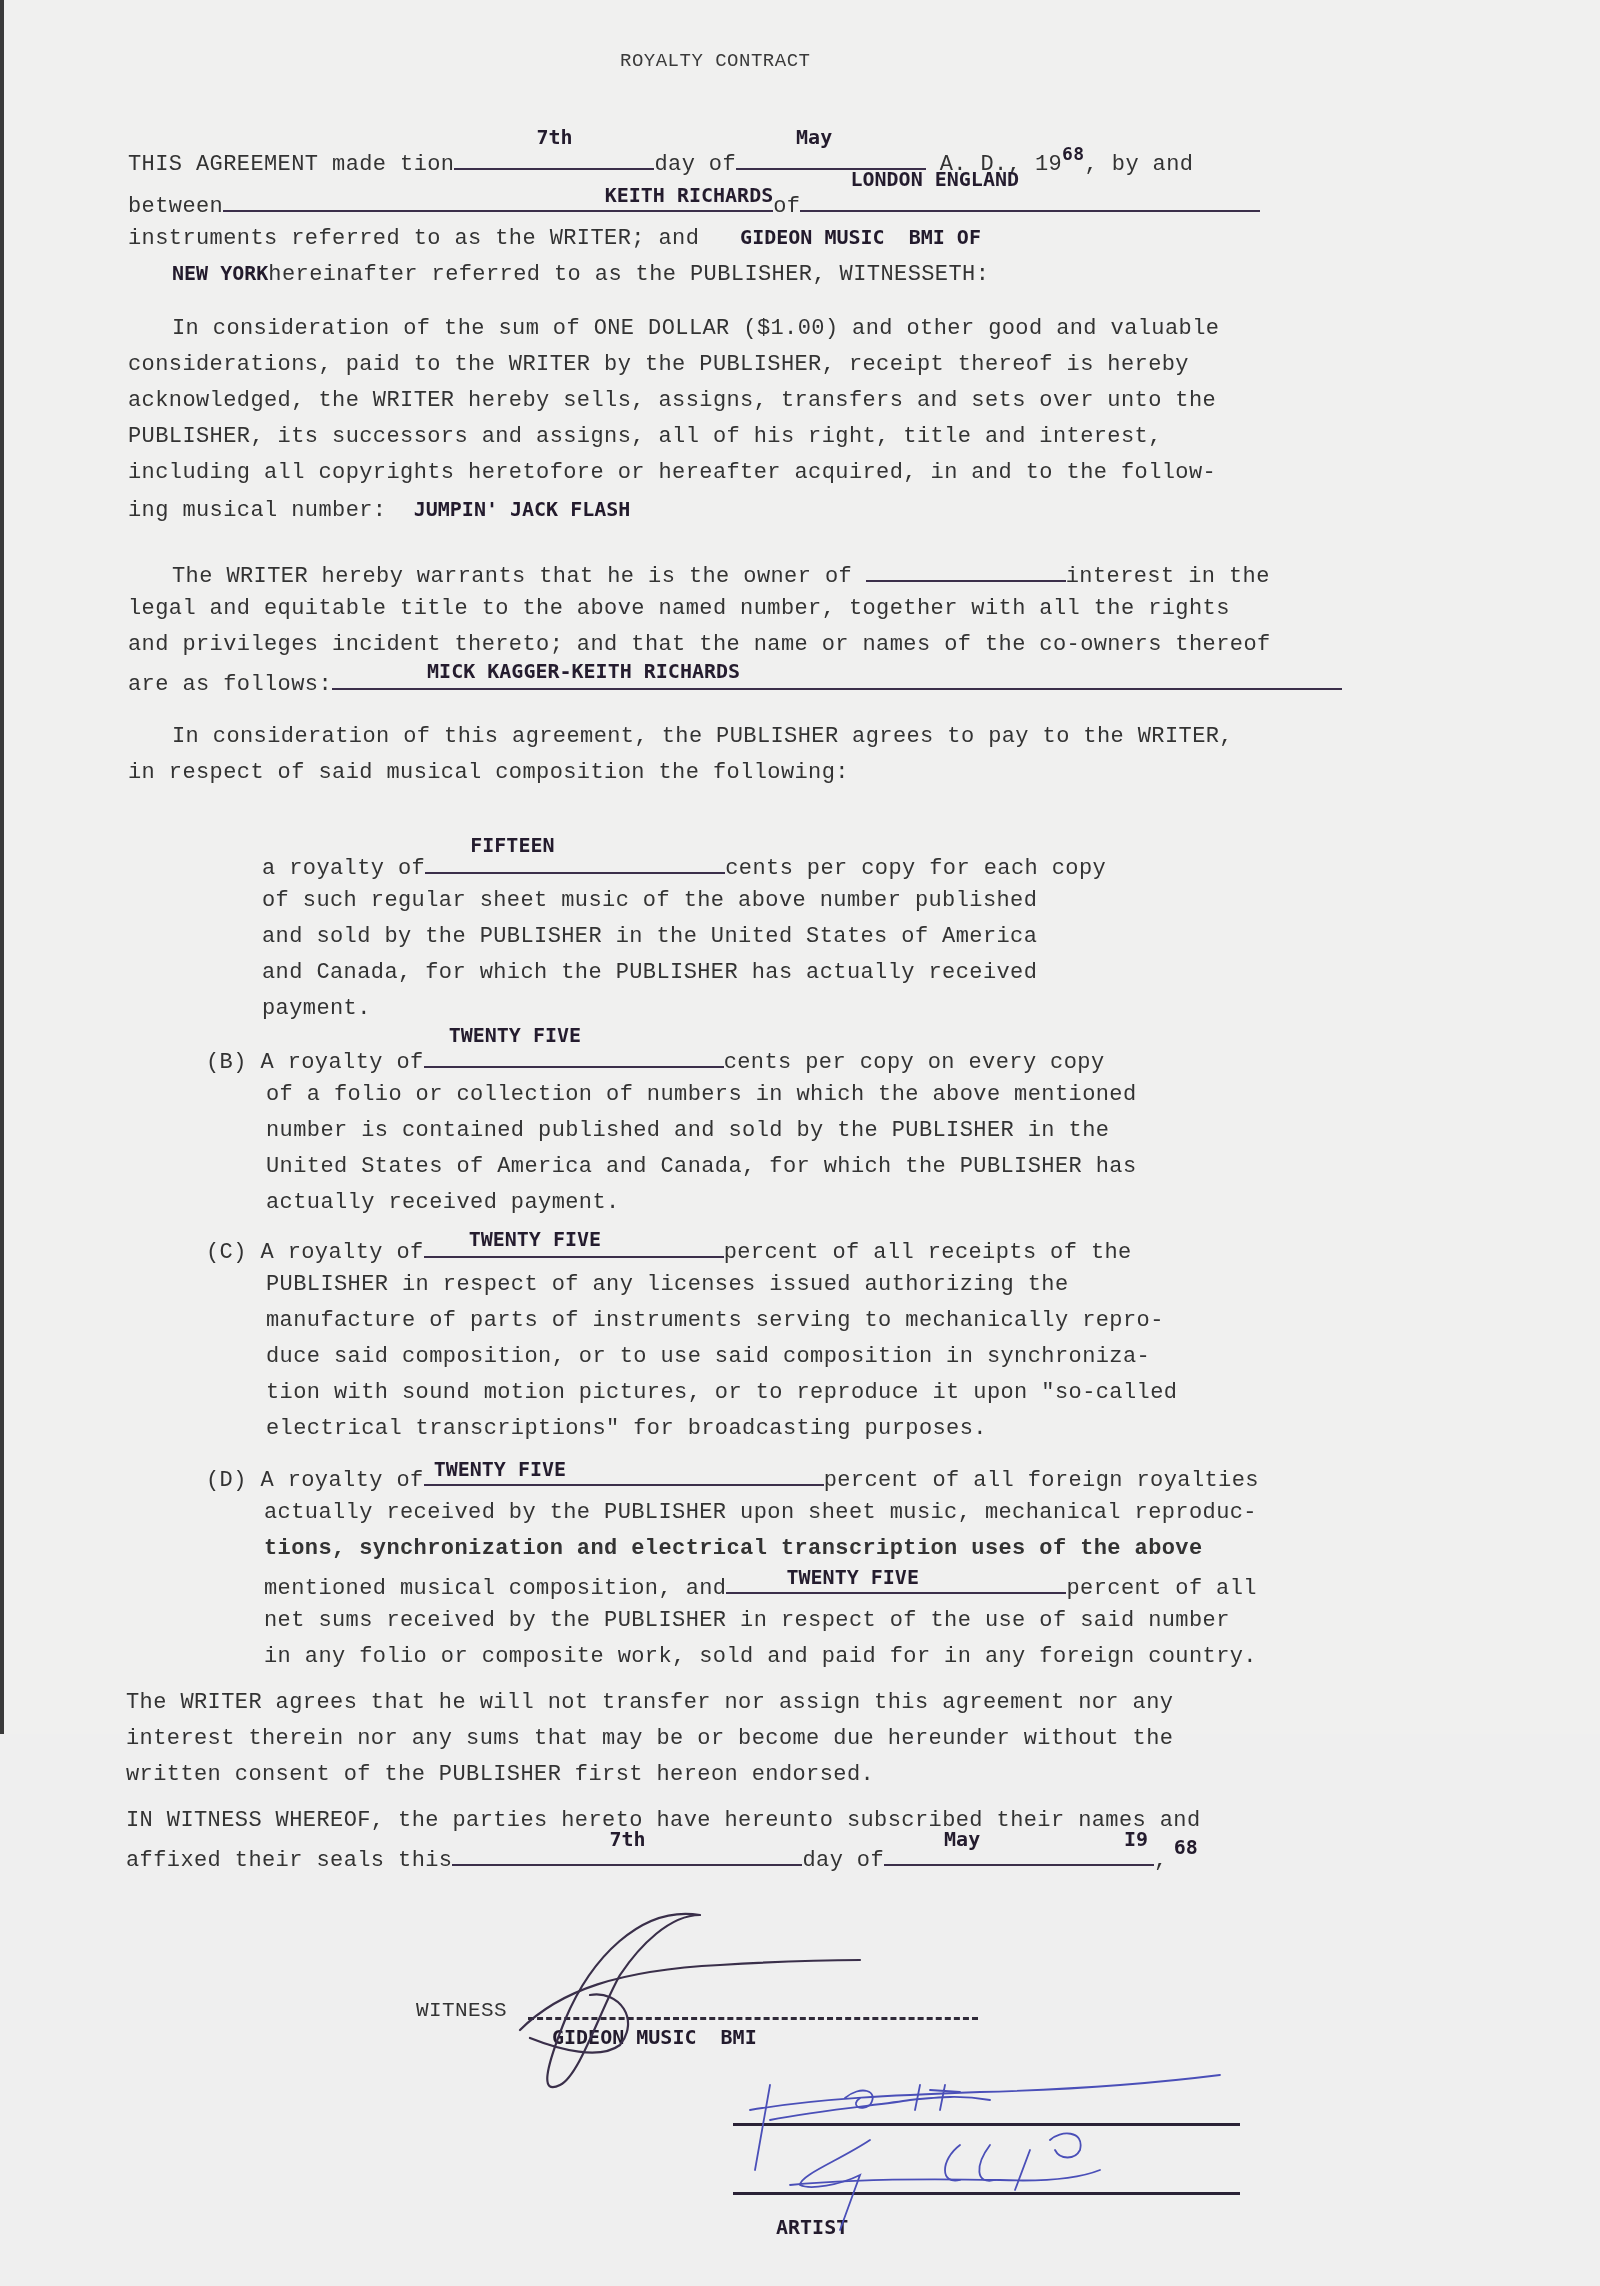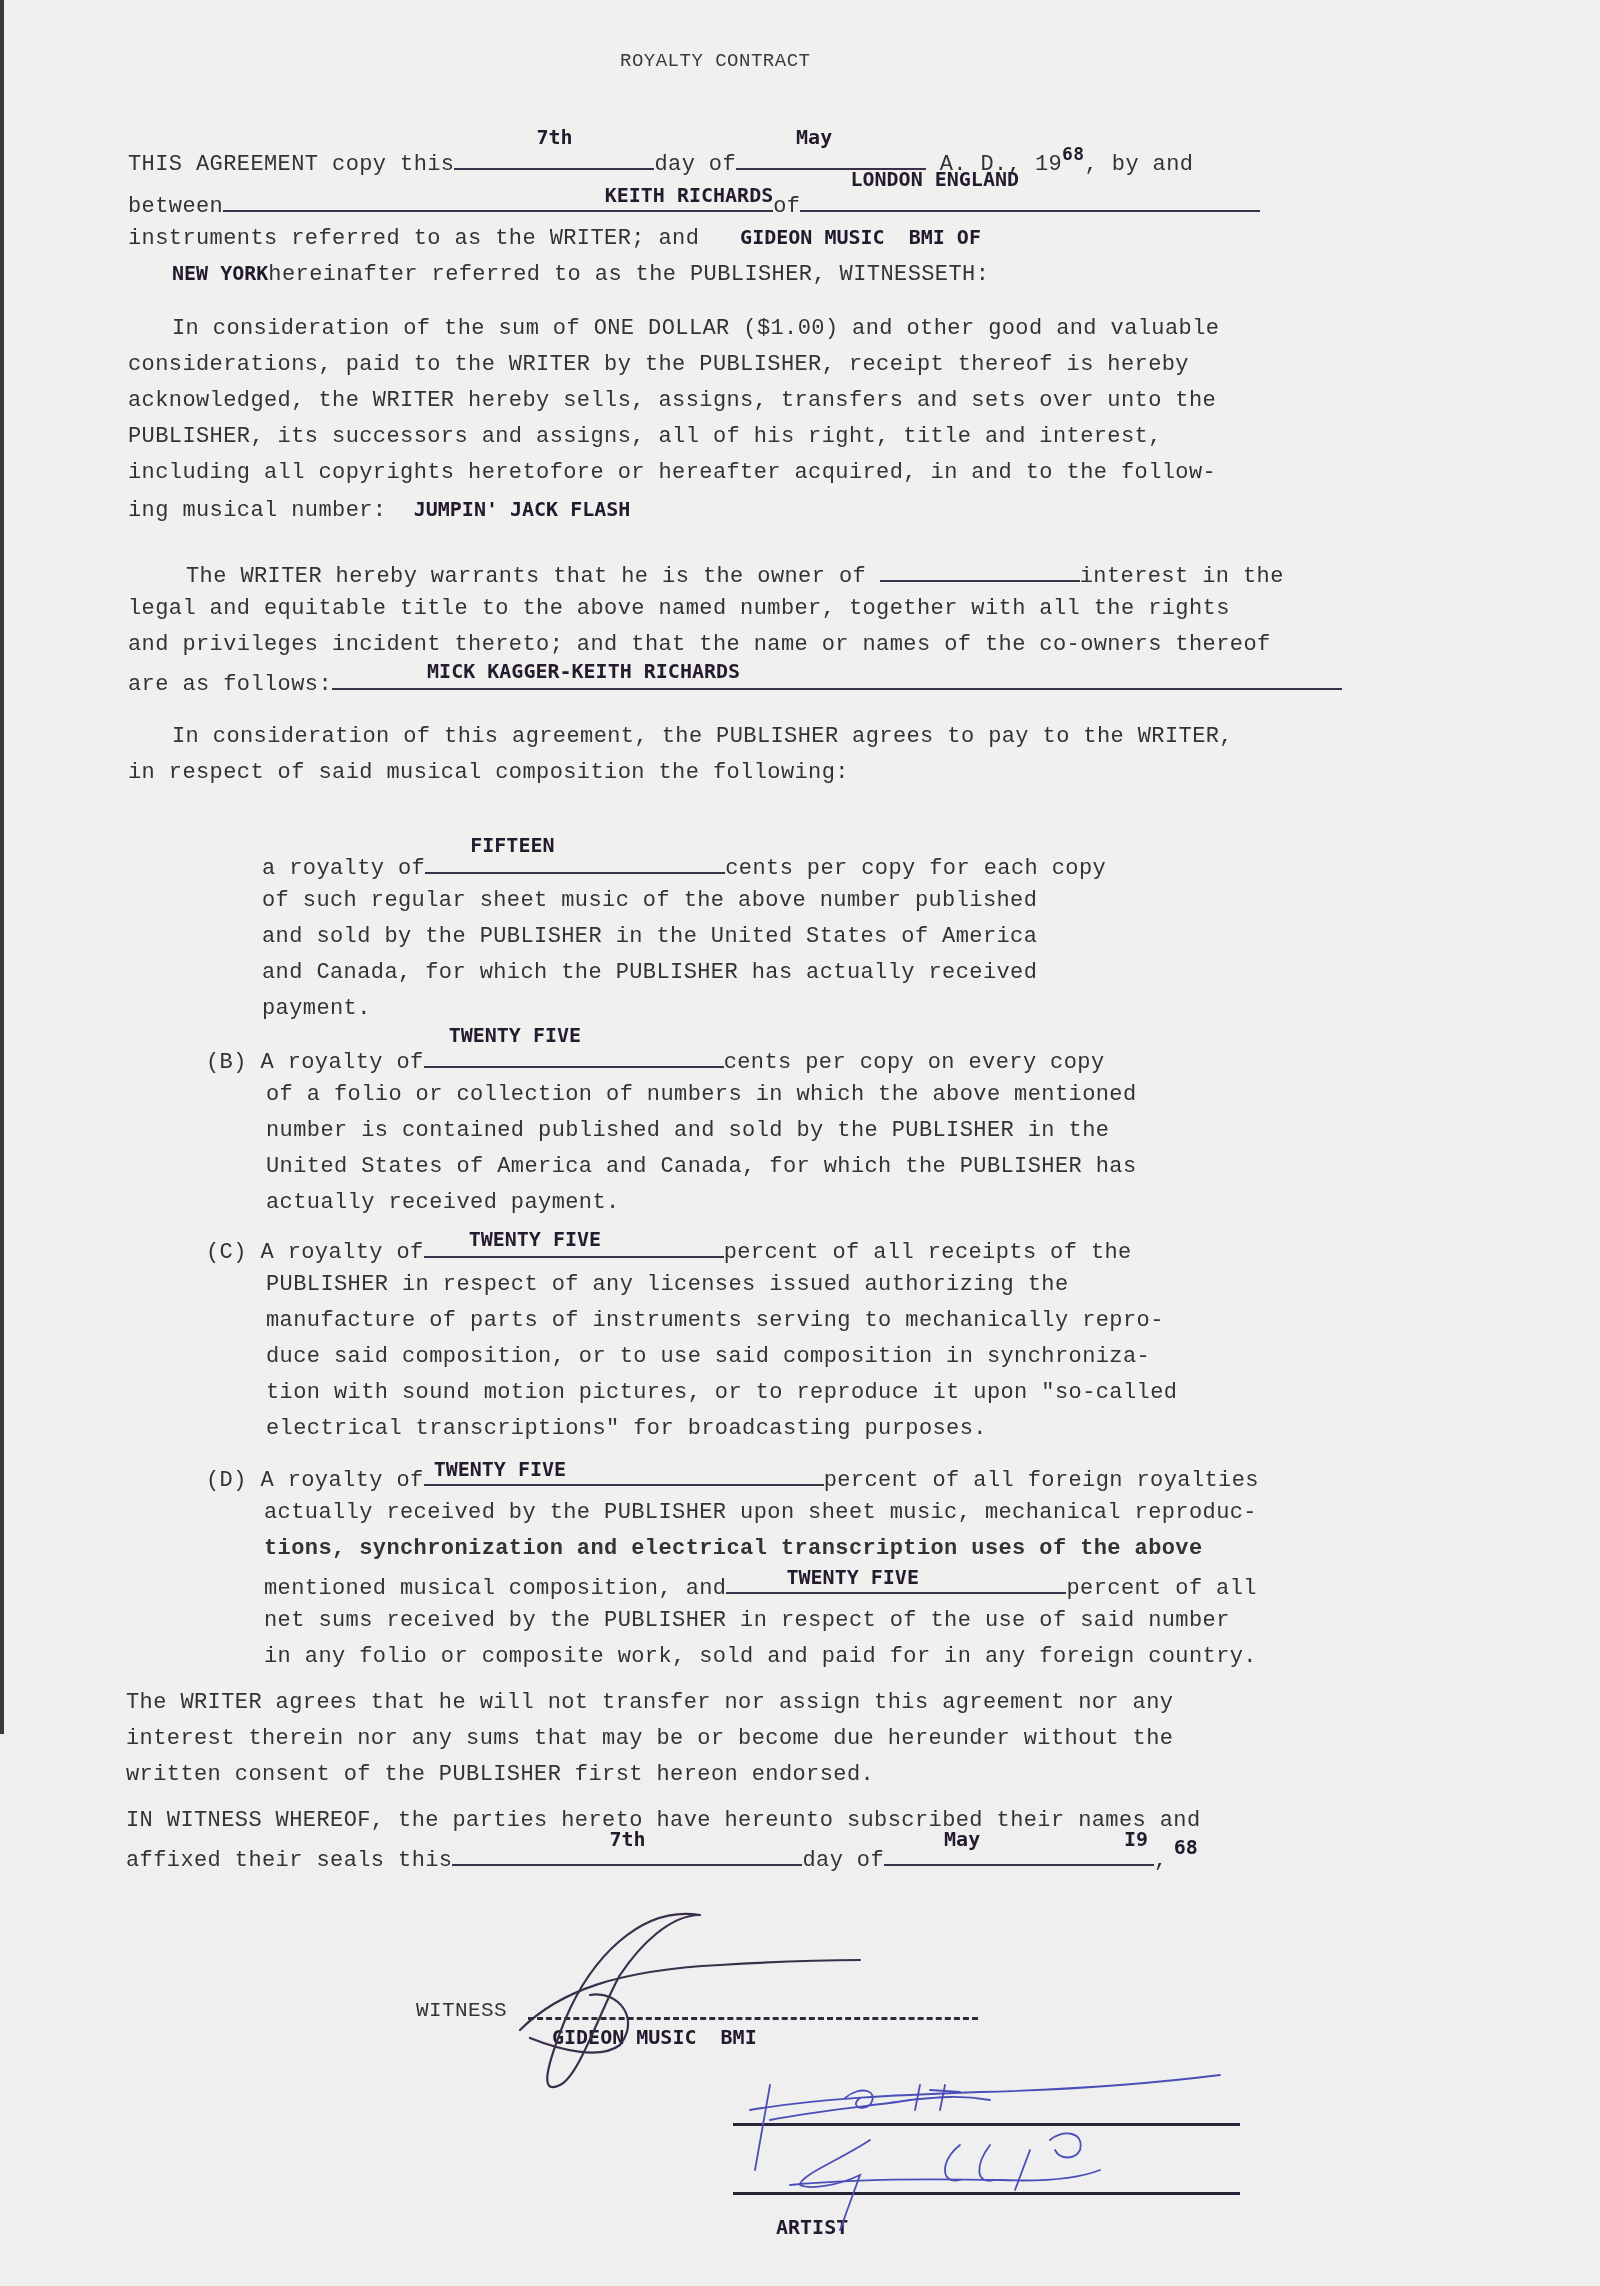--- a/index.html
+++ b/index.html
@@ -39,36 +39,36 @@
   svg.sig { position: absolute; left: 0; top: 0; }
 </style>
 </head>
 <body>
 
 <div class="page">
   <div class="edge"></div>
 
   <div class="line title" style="left:620px; top:48px;">ROYALTY CONTRACT</div>
 
-  <div class="line" style="left:128px; top:148px;"><span>THIS AGREEMENT copy this</span><span class="fill raised" style="width:200px;"><span class="val">7th</span></span><span>day of</span><span class="fill raised" style="width:190px;"><span class="val" style="text-align:left;padding-left:60px;">May</span></span> <span>A. D., 19</span><span class="sup">68</span><span>, by and</span></div>
+  <div class="line" style="left:128px; top:148px;"><span>THIS AGREEMENT made tion</span><span class="fill raised" style="width:200px;"><span class="val">7th</span></span><span>day of</span><span class="fill raised" style="width:190px;"><span class="val" style="text-align:left;padding-left:60px;">May</span></span> <span>A. D., 19</span><span class="sup">68</span><span>, by and</span></div>
 
   <div class="line" style="left:128px; top:190px;"><span>between</span><span class="fill" style="width:550px;"><span class="val" style="text-align:right;padding-left:10px;bottom:2px;margin-top:20px;">KEITH RICHARDS</span></span><span>of</span><span class="fill raised" style="width:460px;"><span class="val" style="text-align:left;padding-left:50px;">LONDON ENGLAND</span></span></div>
 
   <div class="line" style="left:128px; top:224px;"><span>instruments referred to as the WRITER; and</span>   <span class="typed">GIDEON MUSIC  BMI OF</span></div>
 
   <div class="line" style="left:172px; top:260px;"><span class="typed">NEW YORK</span><span>hereinafter referred to as the PUBLISHER, WITNESSETH:</span></div>
 
   <div class="line" style="left:172px; top:316px;">In consideration of the sum of ONE DOLLAR ($1.00) and other good and valuable</div>
   <div class="line" style="left:128px; top:352px;">considerations, paid to the WRITER by the PUBLISHER, receipt thereof is hereby</div>
   <div class="line" style="left:128px; top:388px;">acknowledged, the WRITER hereby sells, assigns, transfers and sets over unto the</div>
   <div class="line" style="left:128px; top:424px;">PUBLISHER, its successors and assigns, all of his right, title and interest,</div>
   <div class="line" style="left:128px; top:460px;">including all copyrights heretofore or hereafter acquired, in and to the follow-</div>
   <div class="line" style="left:128px; top:496px;"><span>ing musical number:</span>  <span class="typed">JUMPIN' JACK FLASH</span></div>
 
-  <div class="line" style="left:172px; top:560px;margin-left:14px;"><span>The WRITER hereby warrants that he is the owner of</span> <span class="fill" style="width:200px;"><span class="val"></span></span><span>interest in the</span></div>
+  <div class="line" style="left:172px; top:560px;"><span>The WRITER hereby warrants that he is the owner of</span> <span class="fill" style="width:200px;"><span class="val"></span></span><span>interest in the</span></div>
   <div class="line" style="left:128px; top:596px;">legal and equitable title to the above named number, together with all the rights</div>
   <div class="line" style="left:128px; top:632px;">and privileges incident thereto; and that the name or names of the co-owners thereof</div>
   <div class="line" style="left:128px; top:668px;"><span>are as follows:</span><span class="fill raised" style="width:1010px;"><span class="val" style="text-align:left;padding-left:95px;bottom:4px;">MICK KAGGER-KEITH RICHARDS</span></span></div>
 
   <div class="line" style="left:172px; top:724px;">In consideration of this agreement, the PUBLISHER agrees to pay to the WRITER,</div>
   <div class="line" style="left:128px; top:760px;">in respect of said musical composition the following:</div>
 
   <div class="line" style="left:262px; top:852px;"><span>a royalty of</span><span class="fill raised" style="width:300px;"><span class="val" style="text-align:left;padding-left:45px;bottom:14px;">FIFTEEN</span></span><span>cents per copy for each copy</span></div>
   <div class="line" style="left:262px; top:888px;">of such regular sheet music of the above number published</div>
   <div class="line" style="left:262px; top:924px;">and sold by the PUBLISHER in the United States of America</div>

